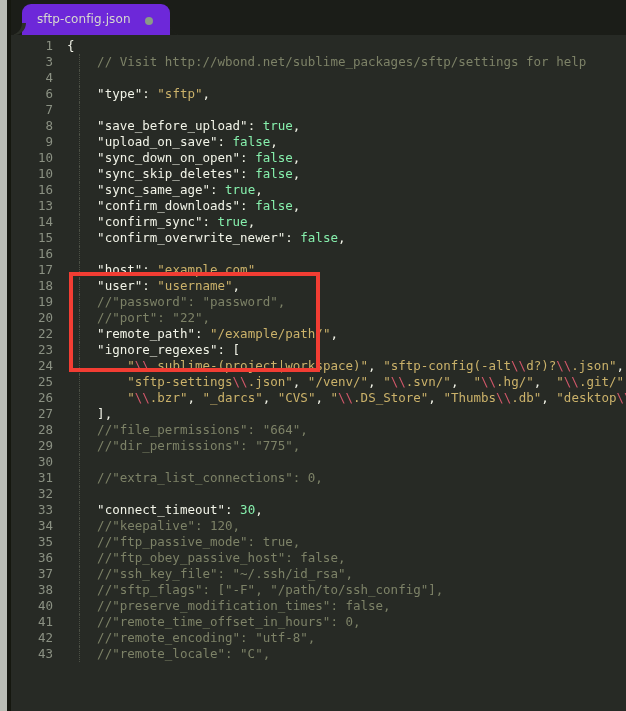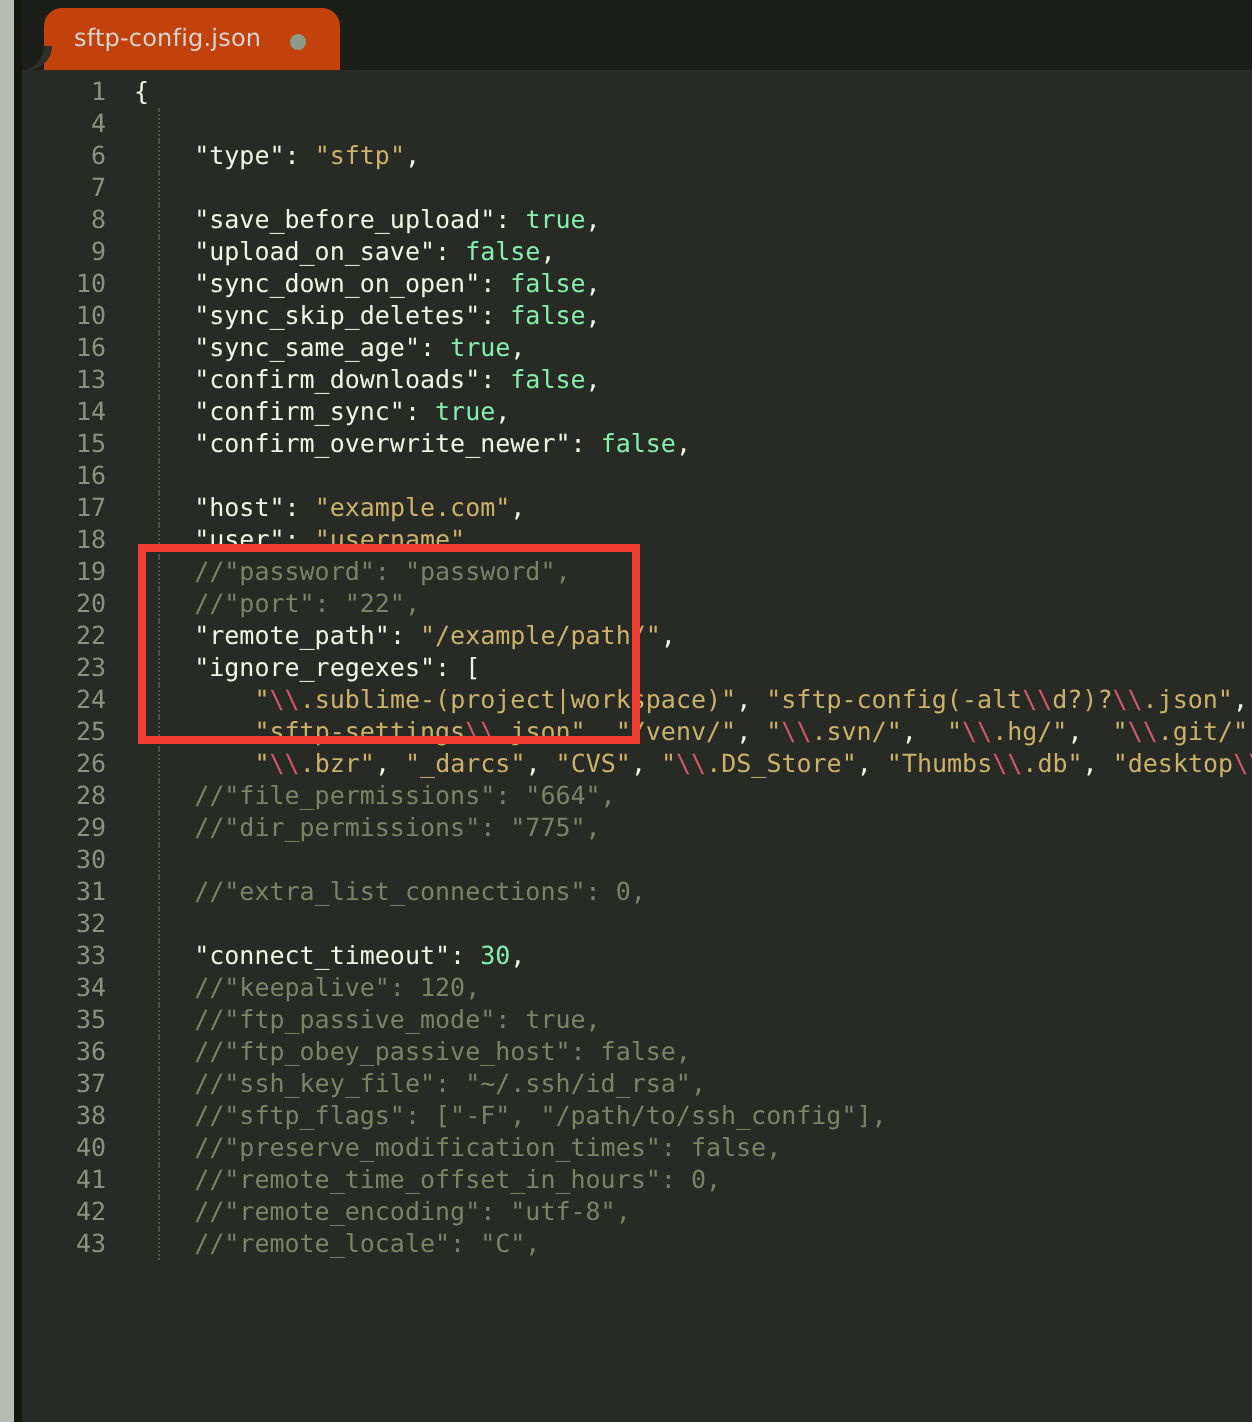--- a/index.html
+++ b/index.html
@@ -39,21 +39,21 @@
     position: absolute;
     left: 0; top: 0;
     width: 626px; height: 35px;
     background: #1b1d18;
     z-index: 20;
   }
   .tab {
     position: absolute;
     left: 22px; top: 4px;
     width: 148px; height: 31px;
-    background: #c2410c;
+    background: #6d28d9;
     border-radius: 9px 9px 0 0;
     z-index: 22;
   }
   .tab::before, .tab::after {
     content: "";
     position: absolute;
     bottom: 0;
     width: 12px; height: 12px;
     background: #2d3029;
   }
@@ -165,20 +165,21 @@
   <div class="tabbar">
     <div class="tab">
       <span class="tab-label">sftp-config.json</span>
       <span class="tab-dirty"></span>
     </div>
   </div>
 
   <div class="editor">
     <div class="code-area" id="code-area">
         <div class="line"><span class="gutter">1</span><span class="code"><span class="p">{</span></span></div>
+        <div class="line"><span class="gutter">3</span><span class="guide"></span><span class="code"><span class="c">    // Visit http://wbond.net/sublime_packages/sftp/settings for help</span></span></div>
         <div class="line"><span class="gutter">4</span><span class="guide"></span><span class="code"> </span></div>
         <div class="line"><span class="gutter">6</span><span class="guide"></span><span class="code"><span class="k">    "type"</span><span class="p">: </span><span class="s">"sftp"</span><span class="p">,</span></span></div>
         <div class="line"><span class="gutter">7</span><span class="guide"></span><span class="code"> </span></div>
         <div class="line"><span class="gutter">8</span><span class="guide"></span><span class="code"><span class="k">    "save_before_upload"</span><span class="p">: </span><span class="b">true</span><span class="p">,</span></span></div>
         <div class="line"><span class="gutter">9</span><span class="guide"></span><span class="code"><span class="k">    "upload_on_save"</span><span class="p">: </span><span class="b">false</span><span class="p">,</span></span></div>
         <div class="line"><span class="gutter">10</span><span class="guide"></span><span class="code"><span class="k">    "sync_down_on_open"</span><span class="p">: </span><span class="b">false</span><span class="p">,</span></span></div>
         <div class="line"><span class="gutter">10</span><span class="guide"></span><span class="code"><span class="k">    "sync_skip_deletes"</span><span class="p">: </span><span class="b">false</span><span class="p">,</span></span></div>
         <div class="line"><span class="gutter">16</span><span class="guide"></span><span class="code"><span class="k">    "sync_same_age"</span><span class="p">: </span><span class="b">true</span><span class="p">,</span></span></div>
         <div class="line"><span class="gutter">13</span><span class="guide"></span><span class="code"><span class="k">    "confirm_downloads"</span><span class="p">: </span><span class="b">false</span><span class="p">,</span></span></div>
         <div class="line"><span class="gutter">14</span><span class="guide"></span><span class="code"><span class="k">    "confirm_sync"</span><span class="p">: </span><span class="b">true</span><span class="p">,</span></span></div>
@@ -186,20 +187,21 @@
         <div class="line"><span class="gutter">16</span><span class="guide"></span><span class="code"> </span></div>
         <div class="line"><span class="gutter">17</span><span class="guide"></span><span class="code"><span class="k">    "host"</span><span class="p">: </span><span class="s">"example.com"</span><span class="p">,</span></span></div>
         <div class="line"><span class="gutter">18</span><span class="guide"></span><span class="code"><span class="k">    "user"</span><span class="p">: </span><span class="s">"username"</span><span class="p">,</span></span></div>
         <div class="line"><span class="gutter">19</span><span class="guide"></span><span class="code"><span class="c">    //"password": "password",</span></span></div>
         <div class="line"><span class="gutter">20</span><span class="guide"></span><span class="code"><span class="c">    //"port": "22",</span></span></div>
         <div class="line"><span class="gutter">22</span><span class="guide"></span><span class="code"><span class="k">    "remote_path"</span><span class="p">: </span><span class="s">"/example/path/"</span><span class="p">,</span></span></div>
         <div class="line"><span class="gutter">23</span><span class="guide"></span><span class="code"><span class="k">    "ignore_regexes"</span><span class="p">: </span><span class="p">[</span></span></div>
         <div class="line"><span class="gutter">24</span><span class="guide"></span><span class="code"><span class="p">        </span><span class="s">"</span><span class="esc">\\</span><span class="s">.sublime-(project|workspace)"</span><span class="p">, </span><span class="s">"sftp-config(-alt</span><span class="esc">\\</span><span class="s">d?)?</span><span class="esc">\\</span><span class="s">.json"</span><span class="p">,</span></span></div>
         <div class="line"><span class="gutter">25</span><span class="guide"></span><span class="code"><span class="p">        </span><span class="s">"sftp-settings</span><span class="esc">\\</span><span class="s">.json"</span><span class="p">, </span><span class="s">"/venv/"</span><span class="p">, </span><span class="s">"</span><span class="esc">\\</span><span class="s">.svn/"</span><span class="p">, </span><span class="s"> "</span><span class="esc">\\</span><span class="s">.hg/"</span><span class="p">, </span><span class="s"> "</span><span class="esc">\\</span><span class="s">.git/"</span><span class="p">,</span></span></div>
         <div class="line"><span class="gutter">26</span><span class="guide"></span><span class="code"><span class="p">        </span><span class="s">"</span><span class="esc">\\</span><span class="s">.bzr"</span><span class="p">, </span><span class="s">"_darcs"</span><span class="p">, </span><span class="s">"CVS"</span><span class="p">, </span><span class="s">"</span><span class="esc">\\</span><span class="s">.DS_Store"</span><span class="p">, </span><span class="s">"Thumbs</span><span class="esc">\\</span><span class="s">.db"</span><span class="p">, </span><span class="s">"desktop</span><span class="esc">\\</span></span></div>
+        <div class="line"><span class="gutter">27</span><span class="guide"></span><span class="code"><span class="p">    ],</span></span></div>
         <div class="line"><span class="gutter">28</span><span class="guide"></span><span class="code"><span class="c">    //"file_permissions": "664",</span></span></div>
         <div class="line"><span class="gutter">29</span><span class="guide"></span><span class="code"><span class="c">    //"dir_permissions": "775",</span></span></div>
         <div class="line"><span class="gutter">30</span><span class="guide"></span><span class="code"> </span></div>
         <div class="line"><span class="gutter">31</span><span class="guide"></span><span class="code"><span class="c">    //"extra_list_connections": 0,</span></span></div>
         <div class="line"><span class="gutter">32</span><span class="guide"></span><span class="code"> </span></div>
         <div class="line"><span class="gutter">33</span><span class="guide"></span><span class="code"><span class="k">    "connect_timeout"</span><span class="p">: </span><span class="b">30</span><span class="p">,</span></span></div>
         <div class="line"><span class="gutter">34</span><span class="guide"></span><span class="code"><span class="c">    //"keepalive": 120,</span></span></div>
         <div class="line"><span class="gutter">35</span><span class="guide"></span><span class="code"><span class="c">    //"ftp_passive_mode": true,</span></span></div>
         <div class="line"><span class="gutter">36</span><span class="guide"></span><span class="code"><span class="c">    //"ftp_obey_passive_host": false,</span></span></div>
         <div class="line"><span class="gutter">37</span><span class="guide"></span><span class="code"><span class="c">    //"ssh_key_file": "~/.ssh/id_rsa",</span></span></div>

